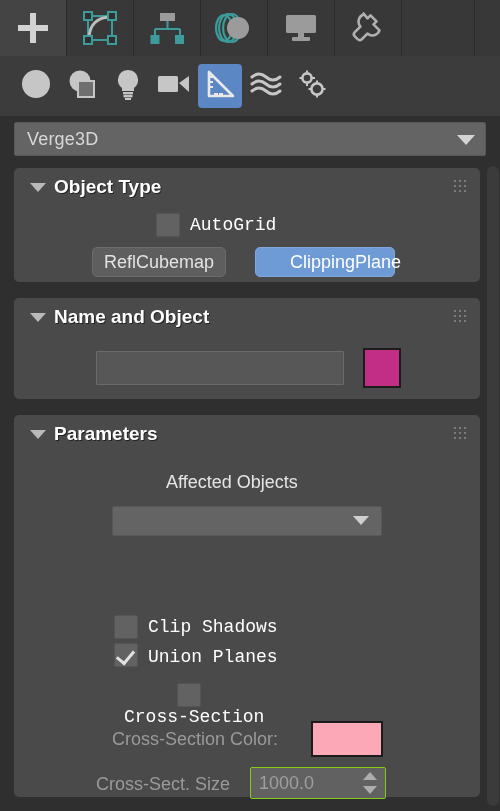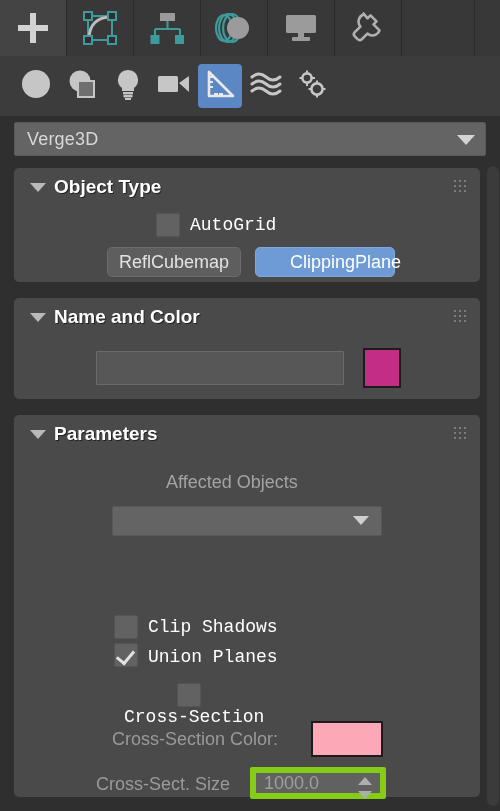--- a/index.html
+++ b/index.html
@@ -118,25 +118,25 @@
   .combo {
     position: absolute; background: #646464; border: 1px solid #575757; border-radius: 2px;
   }
   .combo .arrow {
     position: absolute; right: 12px; top: 9px;
     width: 0; height: 0;
     border-left: 8px solid transparent; border-right: 8px solid transparent;
     border-top: 9px solid #cfcfcf;
   }
 
-  .static { position: absolute; color: #a3a3a3; font-size: 18px; white-space: nowrap; }
+  .static { position: absolute; color: #e5e5e5; font-size: 18px; white-space: nowrap; }
   .static.dim { color: #9a9a9a; }
 
   .spinner {
-    position: absolute; background: #616161; border: 6px solid #84cc16; border-radius: 2px;
+    position: absolute; background: #616161; border: 1px solid #84cc16; border-radius: 2px;
     display: flex; align-items: center;
   }
   .spinner .val { color: #9e9e9e; font-size: 18px; margin-left: 8px; }
   .spinner .arrows {
     position: absolute; right: 8px; top: 4px; width: 14px; height: 22px;
     display: flex; flex-direction: column; align-items: center; justify-content: space-between;
   }
   .spinner .arrows .up {
     width: 0; height: 0; border-left: 7px solid transparent; border-right: 7px solid transparent;
     border-bottom: 8px solid #aeaeae;
@@ -330,33 +330,33 @@
           <i></i>
           <i></i>
       </span>
     </div>
 
     <div class="chk" style="left:142px; top:45px;">
       <span class="box"></span>
       <span class="txt">AutoGrid</span>
     </div>
 
-    <div class="btn normal" style="left:93px; top:79px; width:134px;text-align:right;">
+    <div class="btn normal" style="left:78px; top:79px; width:134px;text-align:right;">
       <span>ReflCubemap</span>
     </div>
 
     <div class="btn selected" style="left:241px; top:79px; width:140px;padding-left:41px;">
       <span>ClippingPlane</span>
     </div>
   </div>
 
   <div class="rollout" style="top:298px; height:101px;">
     <div class="rollout-head">
       <span class="rollout-arrow"></span>
-      <span class="rollout-title">Name and Color</span>
+      <span class="rollout-title">Name and Object</span>
       <span class="grip">
         <i></i>
           <i></i>
           <i></i>
           <i></i>
           <i></i>
           <i></i>
           <i></i>
           <i></i>
           <i></i>

